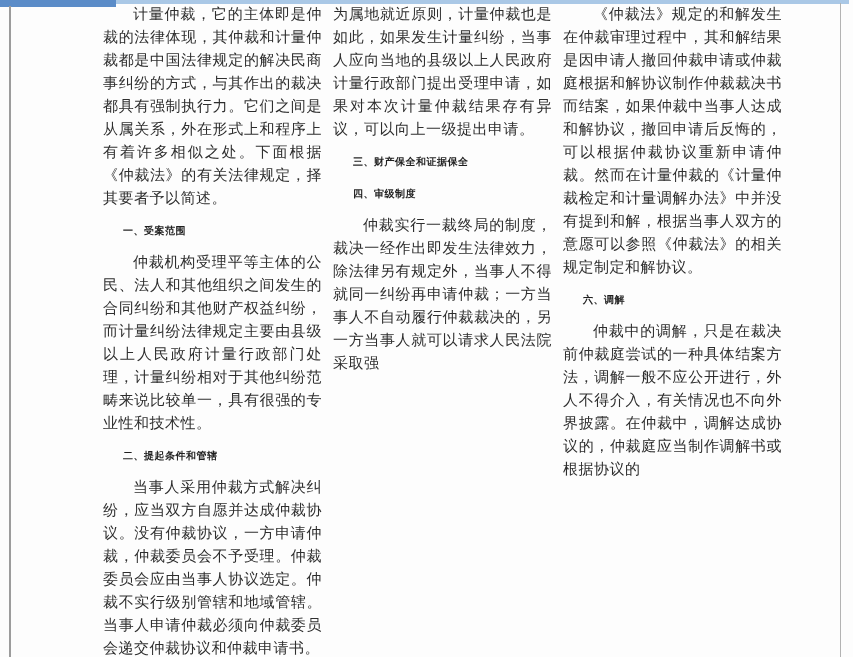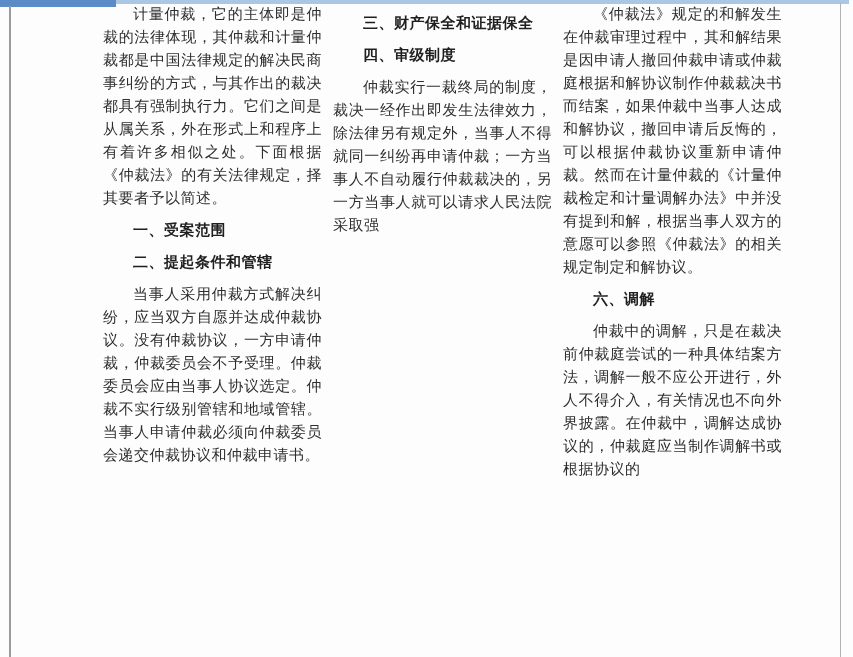--- a/index.html
+++ b/index.html
@@ -33,43 +33,45 @@
   .column{width:219px;flex:0 0 219px;overflow:hidden;}
   .para{
     margin:0;
     font-size:15px;line-height:23px;letter-spacing:0.5px;
     color:var(--text,#2e2e2e);
     text-align:justify;
     text-indent:2em;
   }
   .para.no-indent{text-indent:0;}
   .heading{
-    font-size:15px;line-height:23px;letter-spacing:0.5px;
+    font-size:10px;line-height:23px;letter-spacing:0.5px;
     font-weight:bold;
     color:var(--text-strong,#1f1f1f);
     text-indent:2em;
     margin:9px 0;
   }
 </style>
 </head>
 <body>
 
 <div class="page">
   <div class="strip-light"></div>
   <div class="strip-dark"></div>
   <div class="edge-left"></div>
   <div class="edge-right"></div>
   <div class="content" id="columns">
       <div class="column">
         <p class="para">计量仲裁，它的主体即是仲裁的法律体现，其仲裁和计量仲裁都是中国法律规定的解决民商事纠纷的方式，与其作出的裁决都具有强制执行力。它们之间是从属关系，外在形式上和程序上有着许多相似之处。下面根据《仲裁法》的有关法律规定，择其要者予以简述。</p>
         <div class="heading">一、受案范围</div>
+        <p class="para">仲裁机构受理平等主体的公民、法人和其他组织之间发生的合同纠纷和其他财产权益纠纷，而计量纠纷法律规定主要由县级以上人民政府计量行政部门处理，计量纠纷相对于其他纠纷范畴来说比较单一，具有很强的专业性和技术性。</p>
         <div class="heading">二、提起条件和管辖</div>
         <p class="para">当事人采用仲裁方式解决纠纷，应当双方自愿并达成仲裁协议。没有仲裁协议，一方申请仲裁，仲裁委员会不予受理。仲裁委员会应由当事人协议选定。仲裁不实行级别管辖和地域管辖。当事人申请仲裁必须向仲裁委员会递交仲裁协议和仲裁申请书。</p>
       </div>
       <div class="column">
+        <p class="para no-indent">为属地就近原则，计量仲裁也是如此，如果发生计量纠纷，当事人应向当地的县级以上人民政府计量行政部门提出受理申请，如果对本次计量仲裁结果存有异议，可以向上一级提出申请。</p>
         <div class="heading">三、财产保全和证据保全</div>
         <div class="heading">四、审级制度</div>
         <p class="para">仲裁实行一裁终局的制度，裁决一经作出即发生法律效力，除法律另有规定外，当事人不得就同一纠纷再申请仲裁；一方当事人不自动履行仲裁裁决的，另一方当事人就可以请求人民法院采取强</p>
       </div>
       <div class="column">
         <p class="para">《仲裁法》规定的和解发生在仲裁审理过程中，其和解结果是因申请人撤回仲裁申请或仲裁庭根据和解协议制作仲裁裁决书而结案，如果仲裁中当事人达成和解协议，撤回申请后反悔的，可以根据仲裁协议重新申请仲裁。然而在计量仲裁的《计量仲裁检定和计量调解办法》中并没有提到和解，根据当事人双方的意愿可以参照《仲裁法》的相关规定制定和解协议。</p>
         <div class="heading">六、调解</div>
         <p class="para">仲裁中的调解，只是在裁决前仲裁庭尝试的一种具体结案方法，调解一般不应公开进行，外人不得介入，有关情况也不向外界披露。在仲裁中，调解达成协议的，仲裁庭应当制作调解书或根据协议的</p>
       </div>
     </div>

